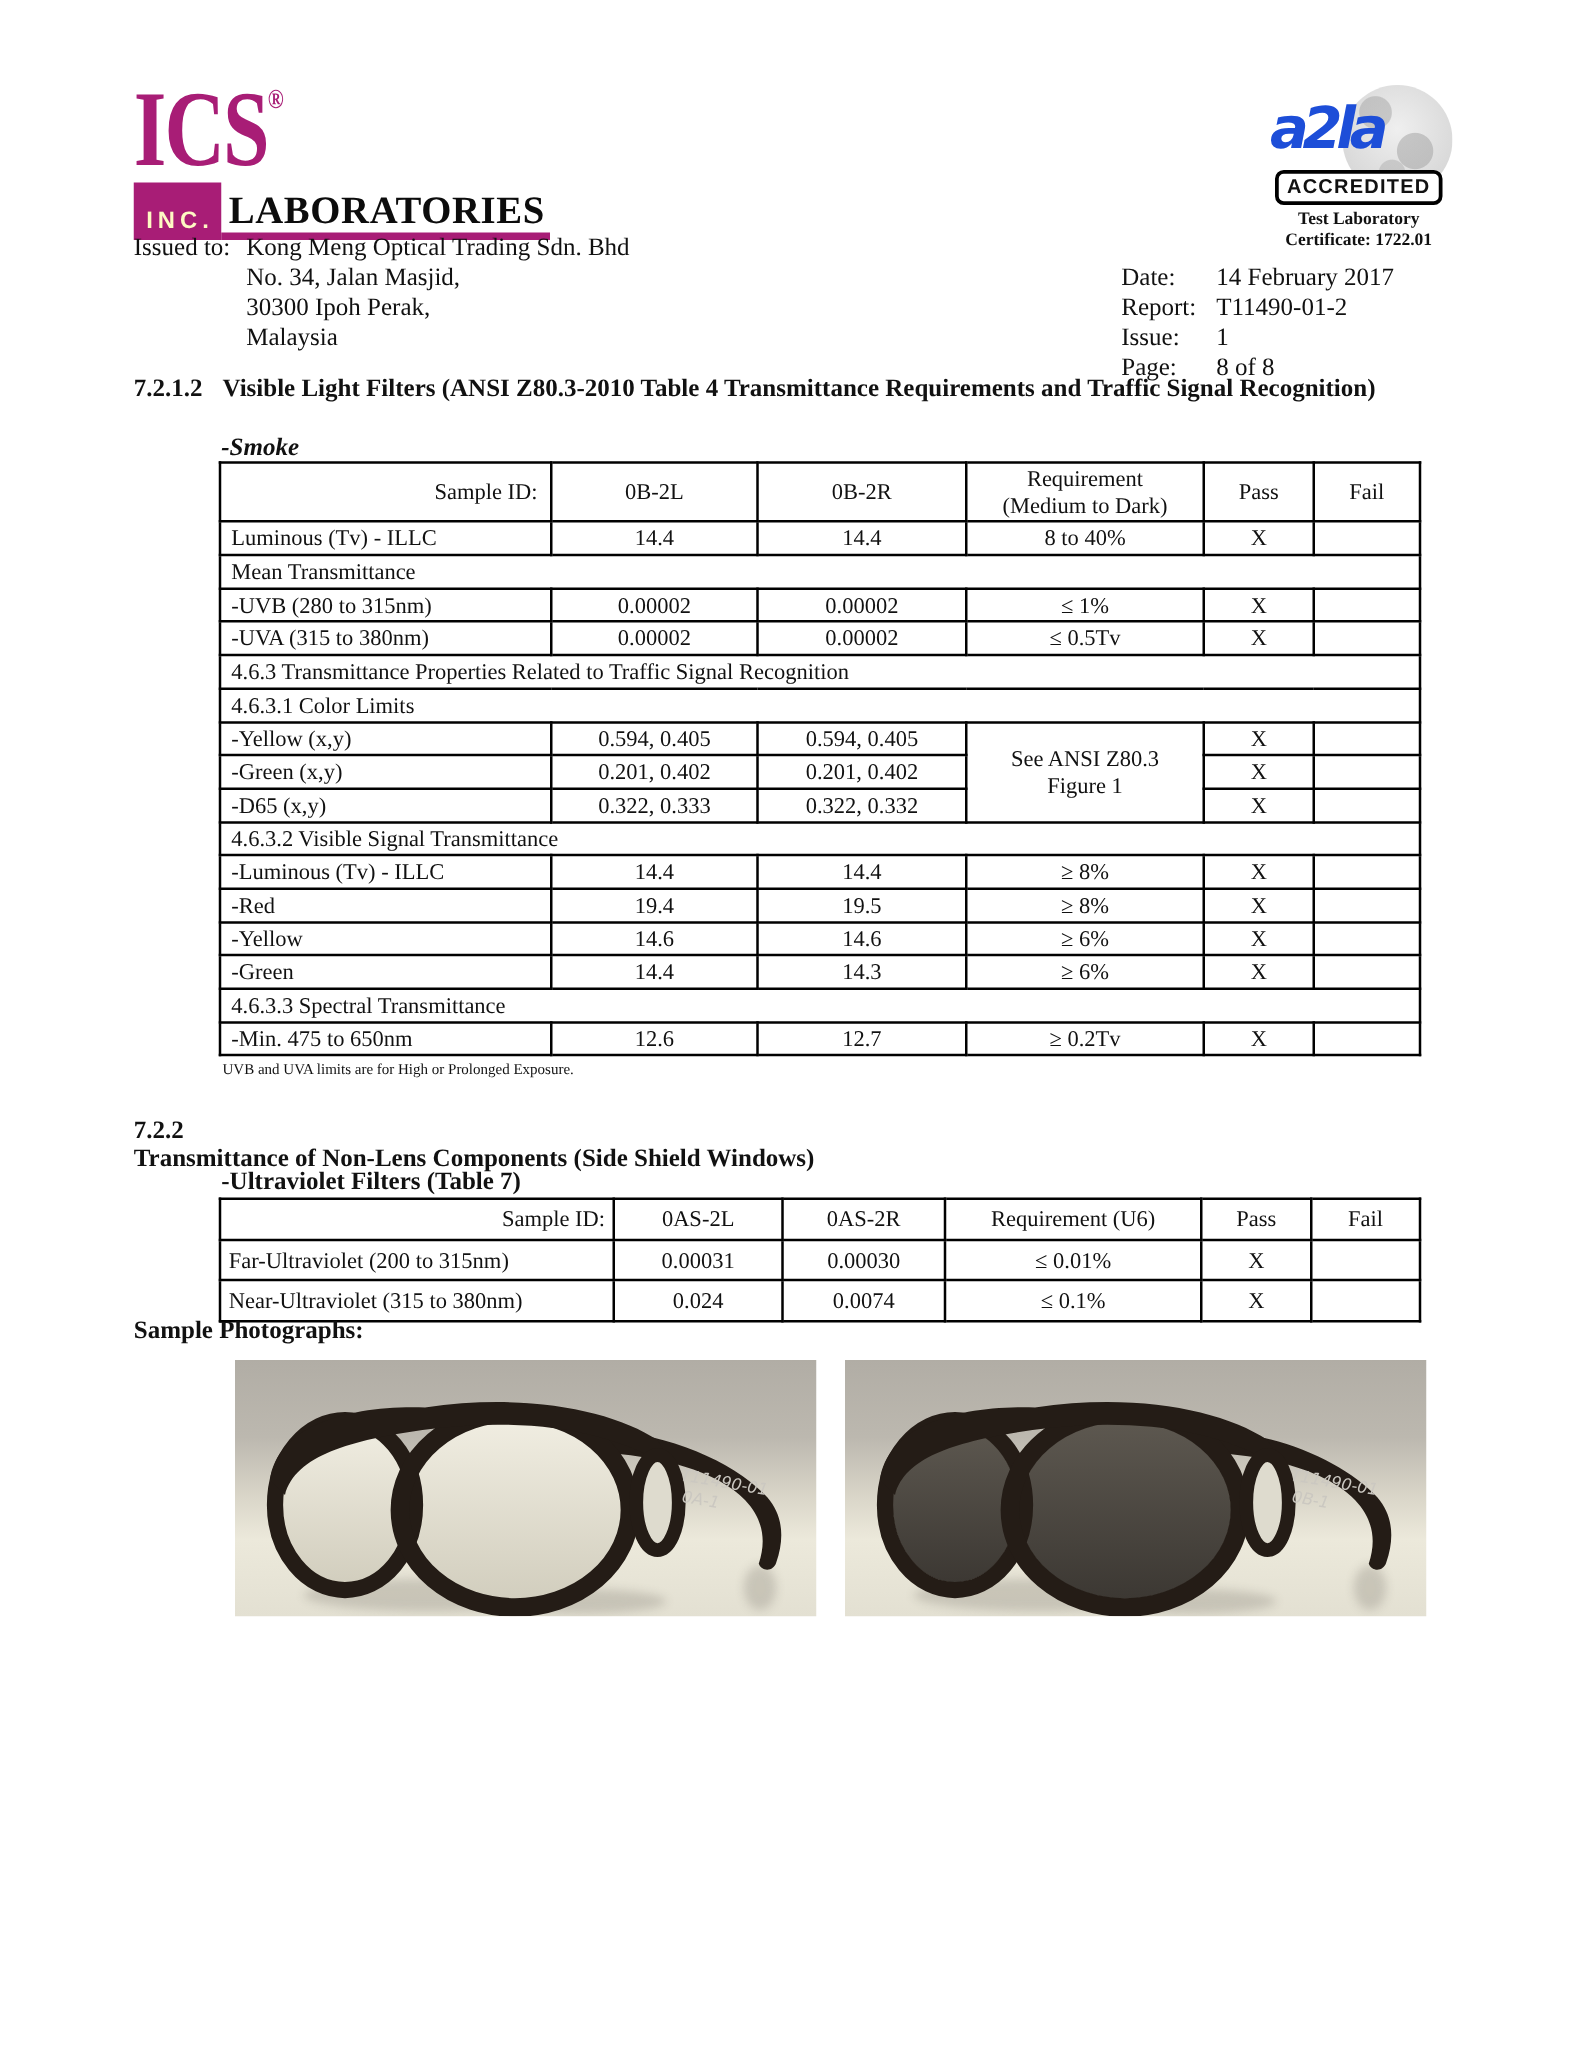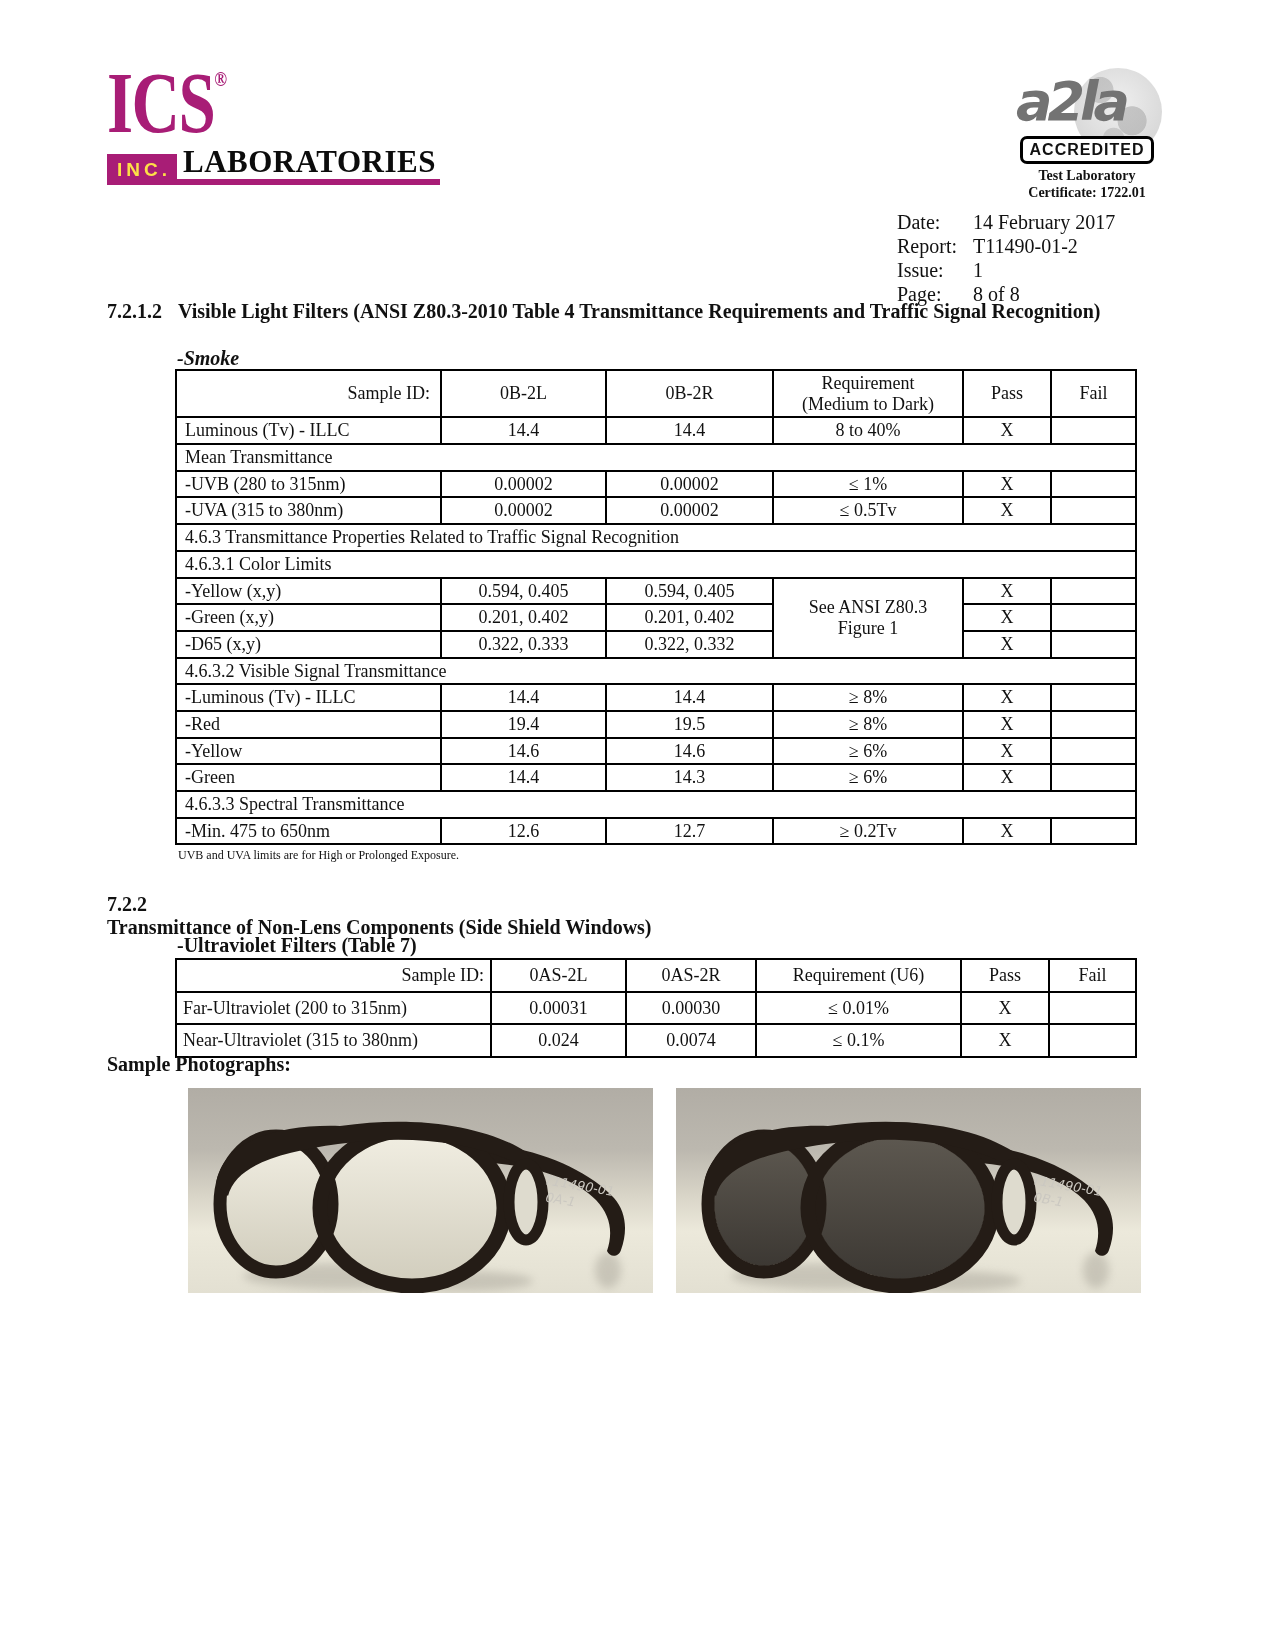--- a/index.html
+++ b/index.html
@@ -5,36 +5,36 @@
   html,body{margin:0;padding:0;background:#fff;}
   .page{position:relative;width:1275px;height:1650px;background:#fff;margin:0 auto;
         font-family:"Liberation Serif", serif;color:#111;overflow:hidden;}
 
   
   .ics-logo{position:absolute;left:107px;top:66px;}
   .ics-word{font-weight:bold;font-size:86px;line-height:0.88;color:var(--brand,#a81d76);
             transform:scaleX(0.78);transform-origin:left top;letter-spacing:-2px;white-space:nowrap;}
   .ics-reg{font-size:22px;vertical-align:46px;letter-spacing:0;font-weight:bold;}
   .ics-row{display:flex;align-items:flex-end;margin-top:4px;}
-  .inc-box{background:var(--brand,#a81d76);color:#fde047;font-family:"Liberation Sans",sans-serif;
-           font-weight:bold;font-size:19px;letter-spacing:4px;padding:5px 6px 4px 10px;}
+  .inc-box{background:var(--brand,#a81d76);color:#fef9c3;font-family:"Liberation Sans",sans-serif;
+           font-weight:bold;font-size:19px;letter-spacing:4px;padding:20px 6px 4px 10px;}
   .lab-word{font-weight:bold;font-size:31px;letter-spacing:0.5px;color:#0c0c0c;
             border-bottom:6px solid var(--brand,#a81d76);padding:0 4px 1px 6px;line-height:1.05;}
 
   
   .a2la{position:absolute;left:1002px;top:72px;width:170px;text-align:center;}
   .a2la-top{position:relative;height:66px;}
   .globe{position:absolute;right:10px;top:-4px;width:88px;height:88px;border-radius:50%;
          background:
            radial-gradient(circle at 30% 25%, rgba(170,170,170,.55) 0 14%, transparent 15%),
            radial-gradient(circle at 66% 60%, rgba(160,160,160,.5) 0 18%, transparent 19%),
            radial-gradient(circle at 45% 80%, rgba(175,175,175,.5) 0 12%, transparent 13%),
            radial-gradient(circle at 50% 40%, #efefef, #d9d9d9 70%, #c7c7c7);}
   .a2la-mark{position:relative;z-index:1;font-family:"DejaVu Sans",sans-serif;font-weight:bold;
-             font-size:54px;line-height:60px;letter-spacing:-5px;color:#737373;text-align:left;
+             font-size:46px;line-height:60px;letter-spacing:-5px;color:#1d4ed8;text-align:left;
              padding-left:14px;font-style:italic;}
   .accredited-box{position:relative;z-index:2;display:inline-block;border:3px solid #000;border-radius:7px;
                   background:#fff;font-family:"Liberation Sans",sans-serif;font-weight:bold;
                   font-size:16px;letter-spacing:1px;padding:2px 7px;margin-top:-2px;text-align:right;}
   .a2la-sub{font-weight:bold;font-size:14px;line-height:17px;margin-top:3px;}
 
   
   .issued{position:absolute;left:107px;top:186px;display:grid;grid-template-columns:90px auto;
           font-size:20px;line-height:24px;}
   .meta{position:absolute;left:897px;top:186px;display:grid;grid-template-columns:76px auto;
@@ -90,20 +90,29 @@
       <div class="globe"></div>
       <div class="a2la-mark">a2la</div>
     </div>
     <div class="accredited-box">ACCREDITED</div>
     <div class="a2la-sub">
       <div>Test Laboratory</div>
       <div>Certificate: 1722.01</div>
     </div>
   </div>
 
+  <div class="issued">
+    <div>Issued to:</div>
+    <div>
+      <div>Kong Meng Optical Trading Sdn. Bhd</div>
+      <div>No. 34, Jalan Masjid,</div>
+      <div>30300 Ipoh Perak,</div>
+      <div>Malaysia</div>
+    </div>
+  </div>
 
   <div class="meta">
     <div class="lbl">Date:</div>
     <div>14 February 2017</div>
     <div class="lbl">Report:</div>
     <div>T11490-01-2</div>
     <div class="lbl">Issue:</div>
     <div>1</div>
     <div class="lbl">Page:</div>
     <div>8 of 8</div>

